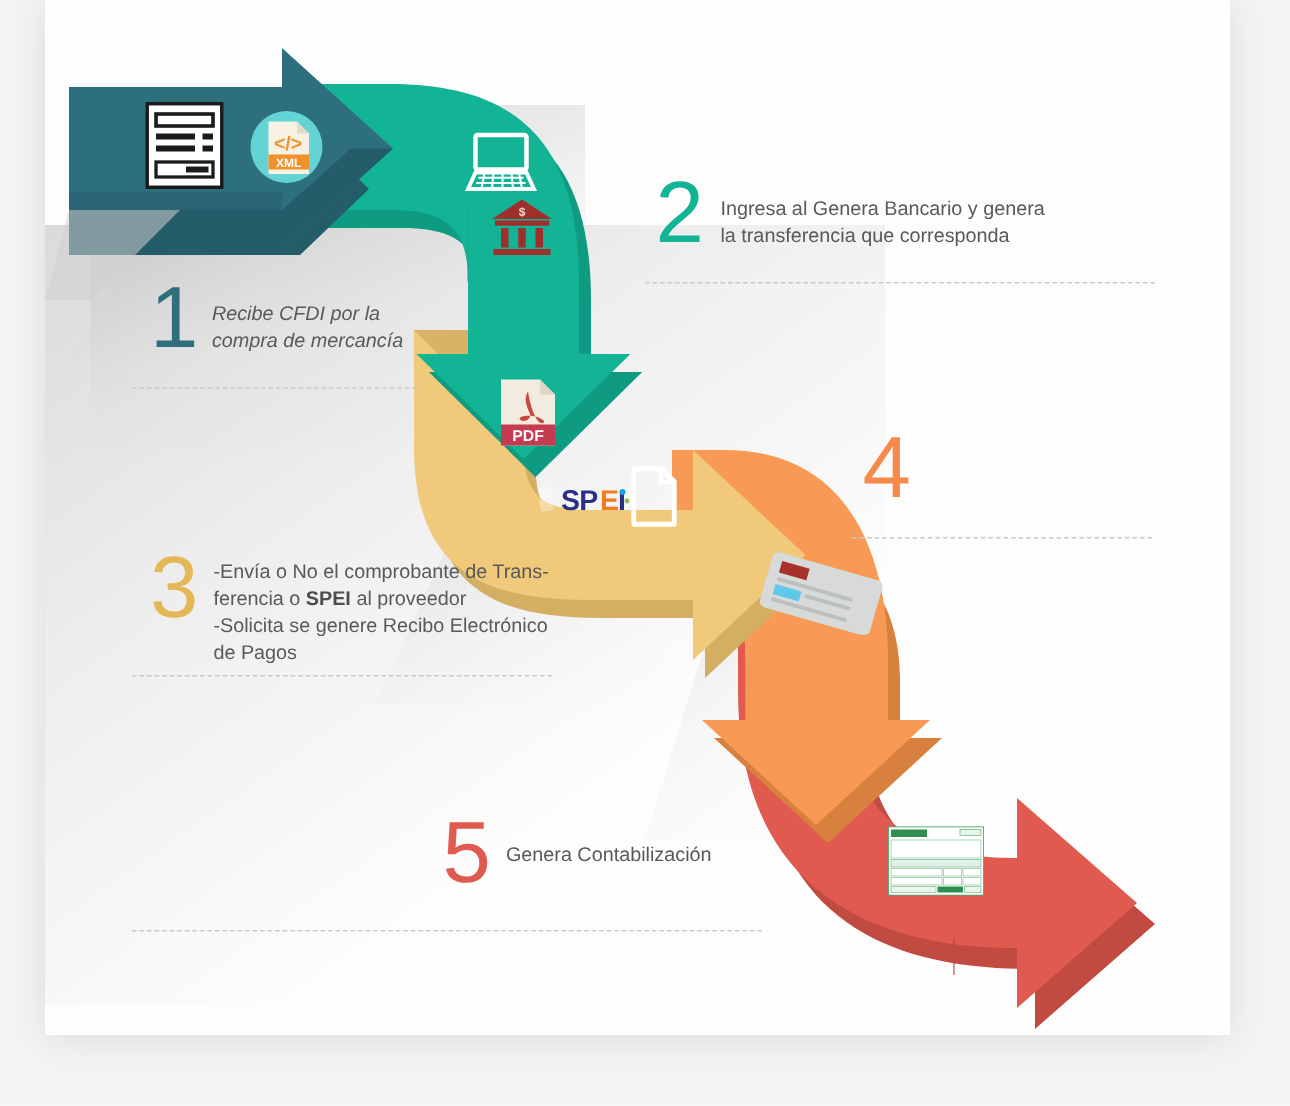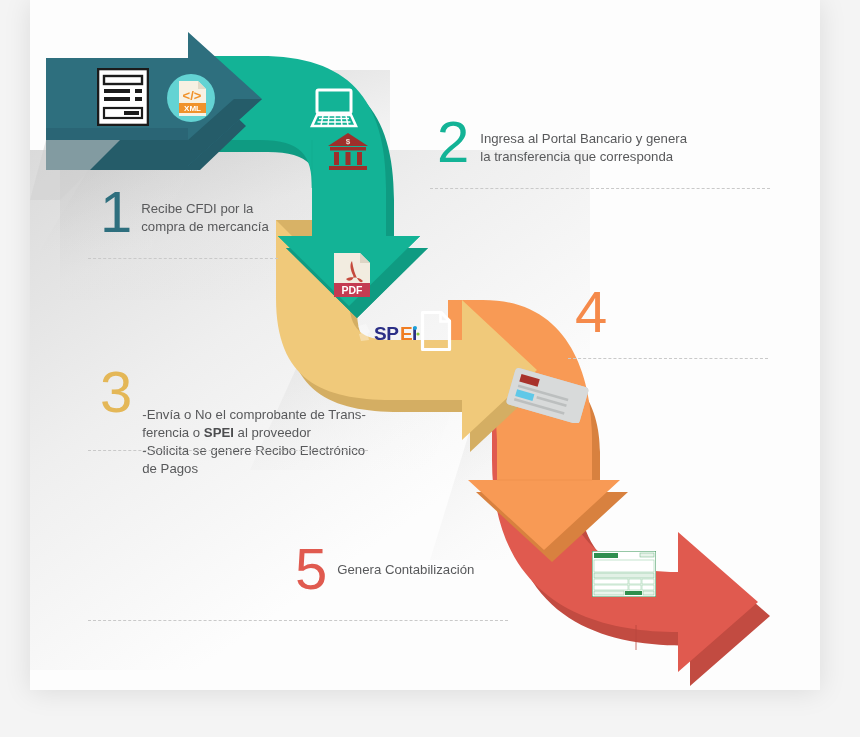--- a/index.html
+++ b/index.html
@@ -50,31 +50,31 @@
   .step .txt b{font-weight:700;color:#4c4d4f;text-align:right;}
 
   .dash{
     position:absolute;height:0;
     border-top:1px dashed #c9c9c9;
   }
 
   
   #step1{left:100px;top:188px;}
   #step1 .num{font-size:58px;color:#2e6f7e;margin-right:10px;}
-  #step1 .txt{padding-top:12px;}
+  #step1 .txt{padding-top:12px;font-style:italic;}
   #dash1{left:88px;top:258px;width:190px;}
 
   #step2{left:437px;top:118px;}
   #step2 .num{font-size:58px;color:#13b396;margin-right:12px;}
   #step2 .txt{padding-top:12px;}
   #dash2{left:430px;top:188px;width:340px;}
 
   #step3{left:100px;top:368px;}
   #step3 .num{font-size:58px;color:#e4b757;margin-right:11px;}
-  #step3 .txt{padding-top:4px;margin-top:34px;}
+  #step3 .txt{padding-top:4px;}
   #dash3{left:88px;top:450px;width:280px;}
 
   #step4{left:575px;top:288px;}
   #step4 .num{font-size:58px;color:#f58a4b;margin-right:11px;}
   #step4 .txt{padding-top:12px;}
   #dash4{left:568px;top:358px;width:200px;}
 
   #step5{left:295px;top:545px;}
   #step5 .num{font-size:58px;color:#e05a4f;margin-right:11px;}
   #step5 .txt{padding-top:16px;text-align:center;}
@@ -398,21 +398,21 @@
 
   <div class="step" id="step1">
     <div class="num">1</div>
     <div class="txt">Recibe CFDI por la
 compra de mercancía</div>
   </div>
   <div class="dash" id="dash1"></div>
 
   <div class="step" id="step2">
     <div class="num">2</div>
-    <div class="txt">Ingresa al Portal Bancario y genera
+    <div class="txt">Ingresa al Genera Bancario y genera
 la transferencia que corresponda</div>
   </div>
   <div class="dash" id="dash2"></div>
 
   <div class="step" id="step3">
     <div class="num">3</div>
     <div class="txt"><span>-Envía o No el comprobante de Trans-
 ferencia o </span><b>SPEI</b><span> al proveedor
 -Solicita se genere Recibo Electrónico
 de Pagos</span></div>

